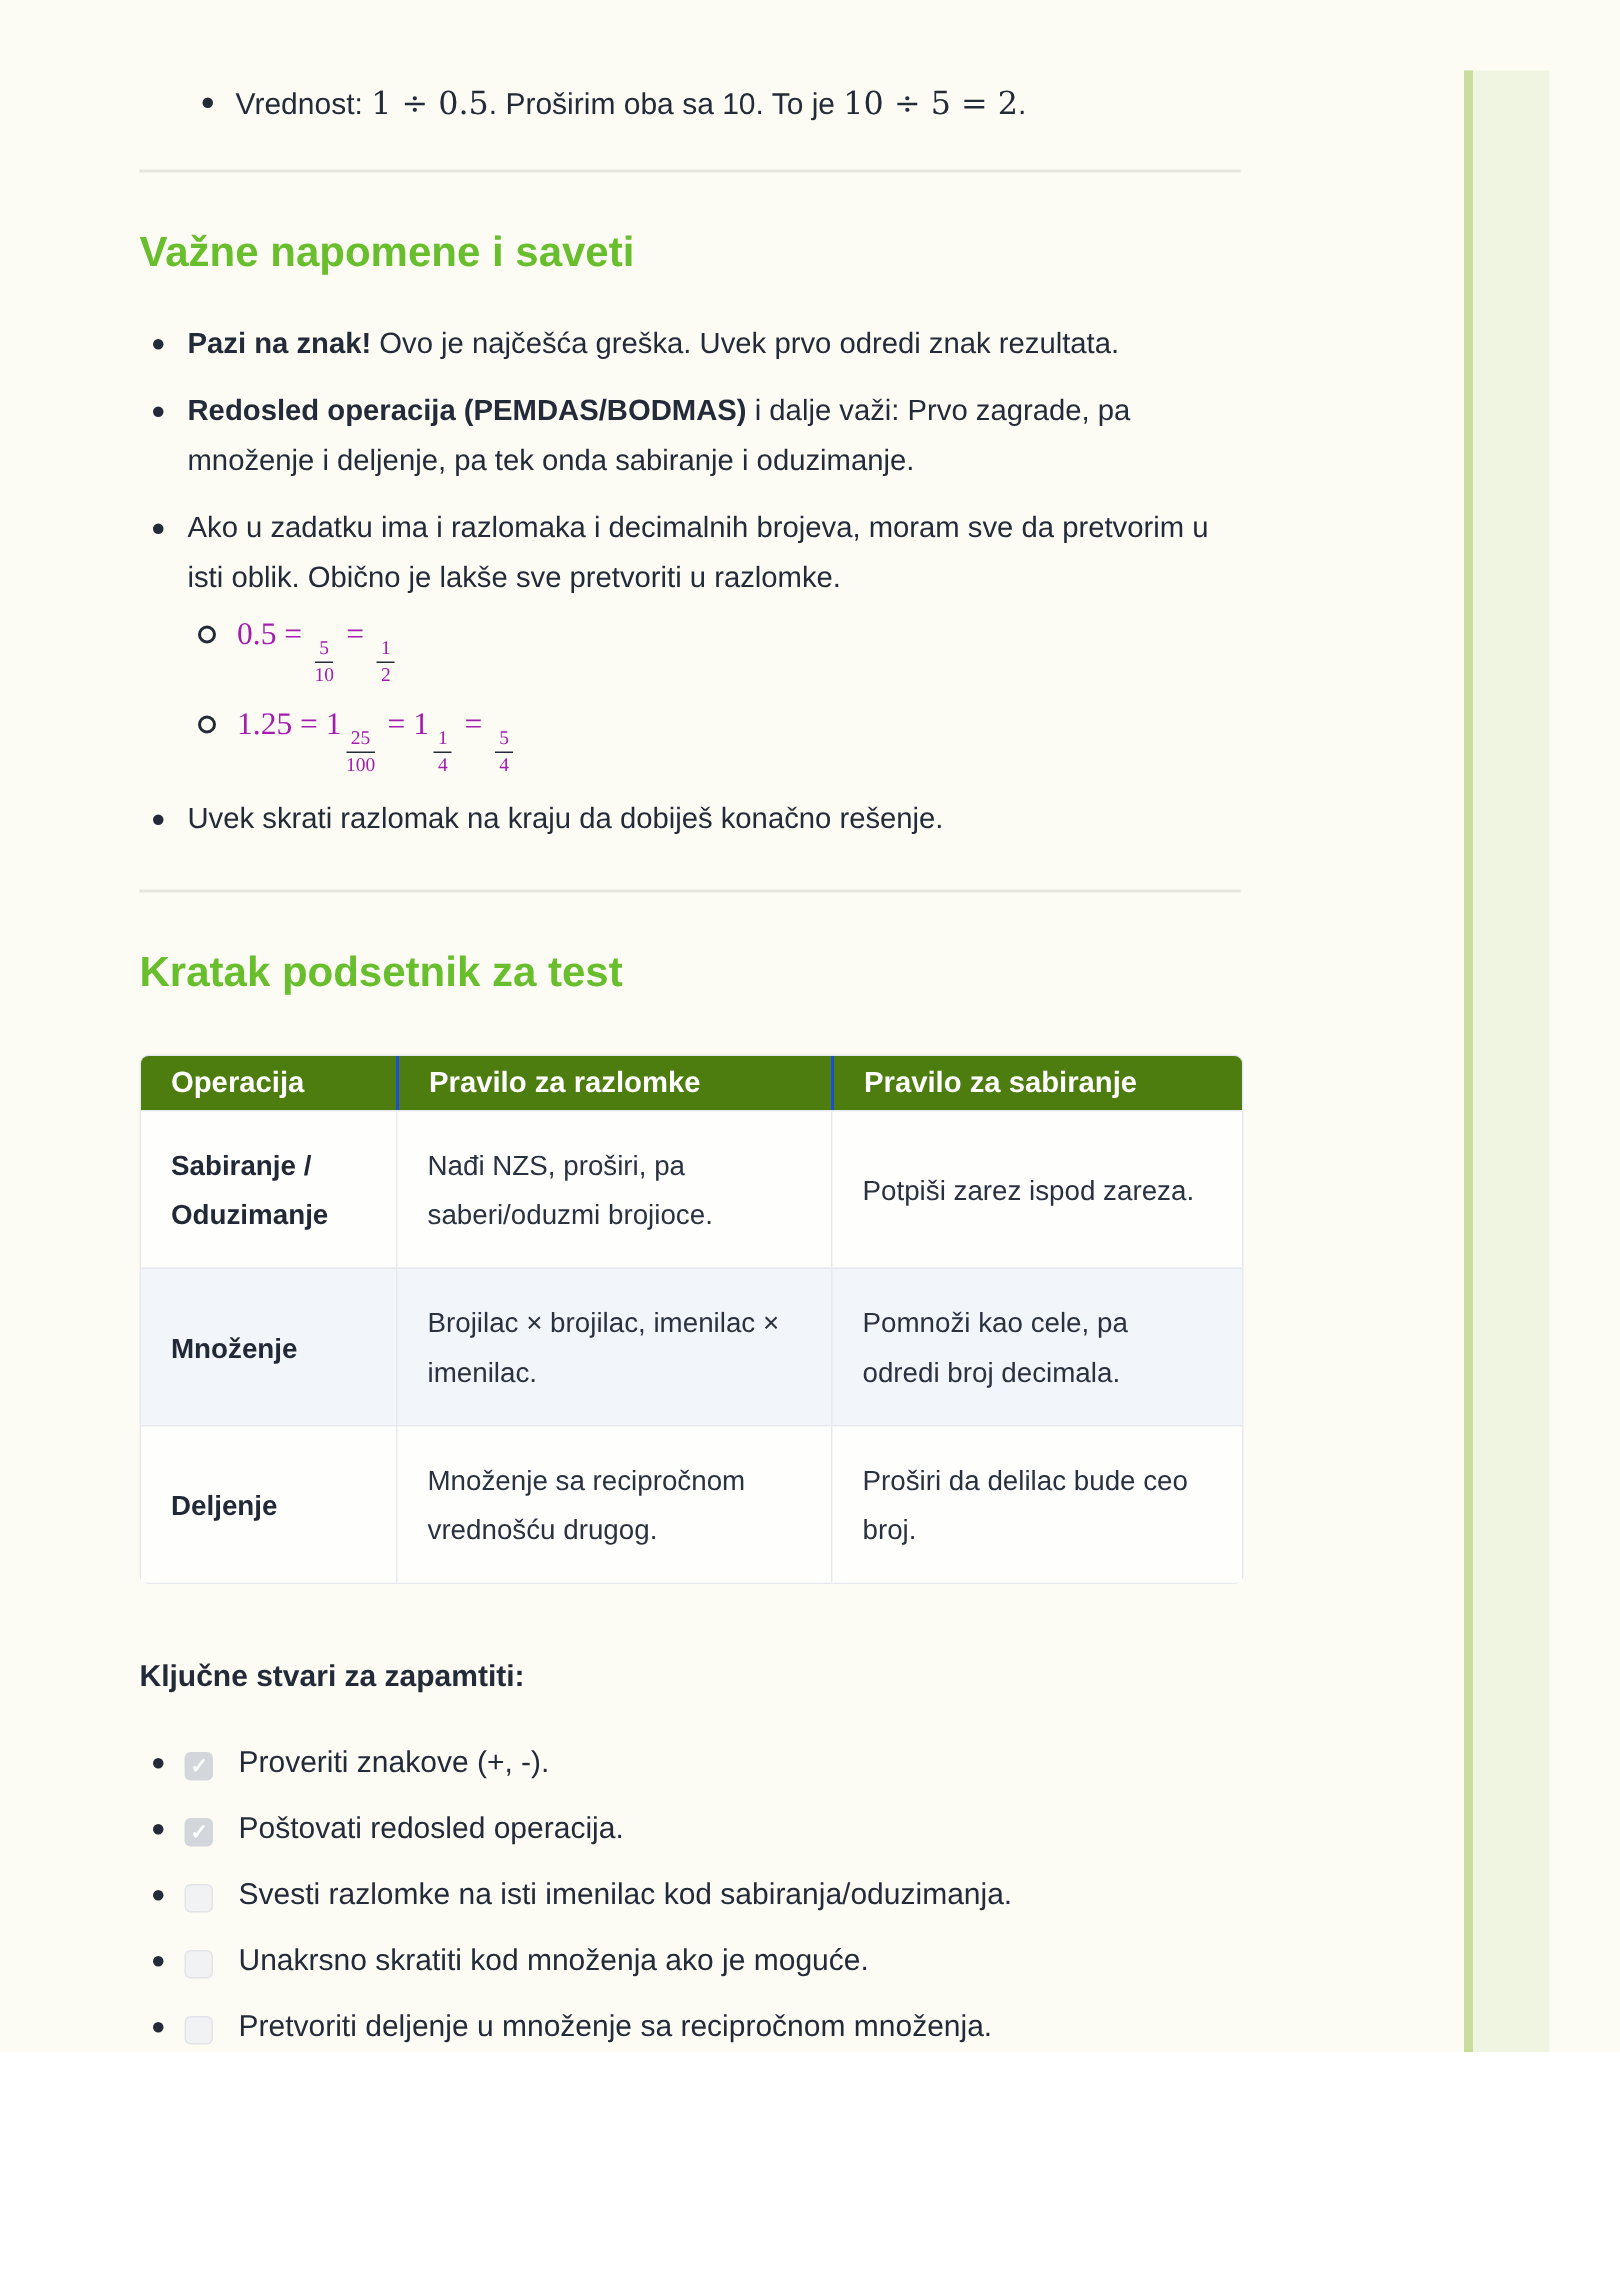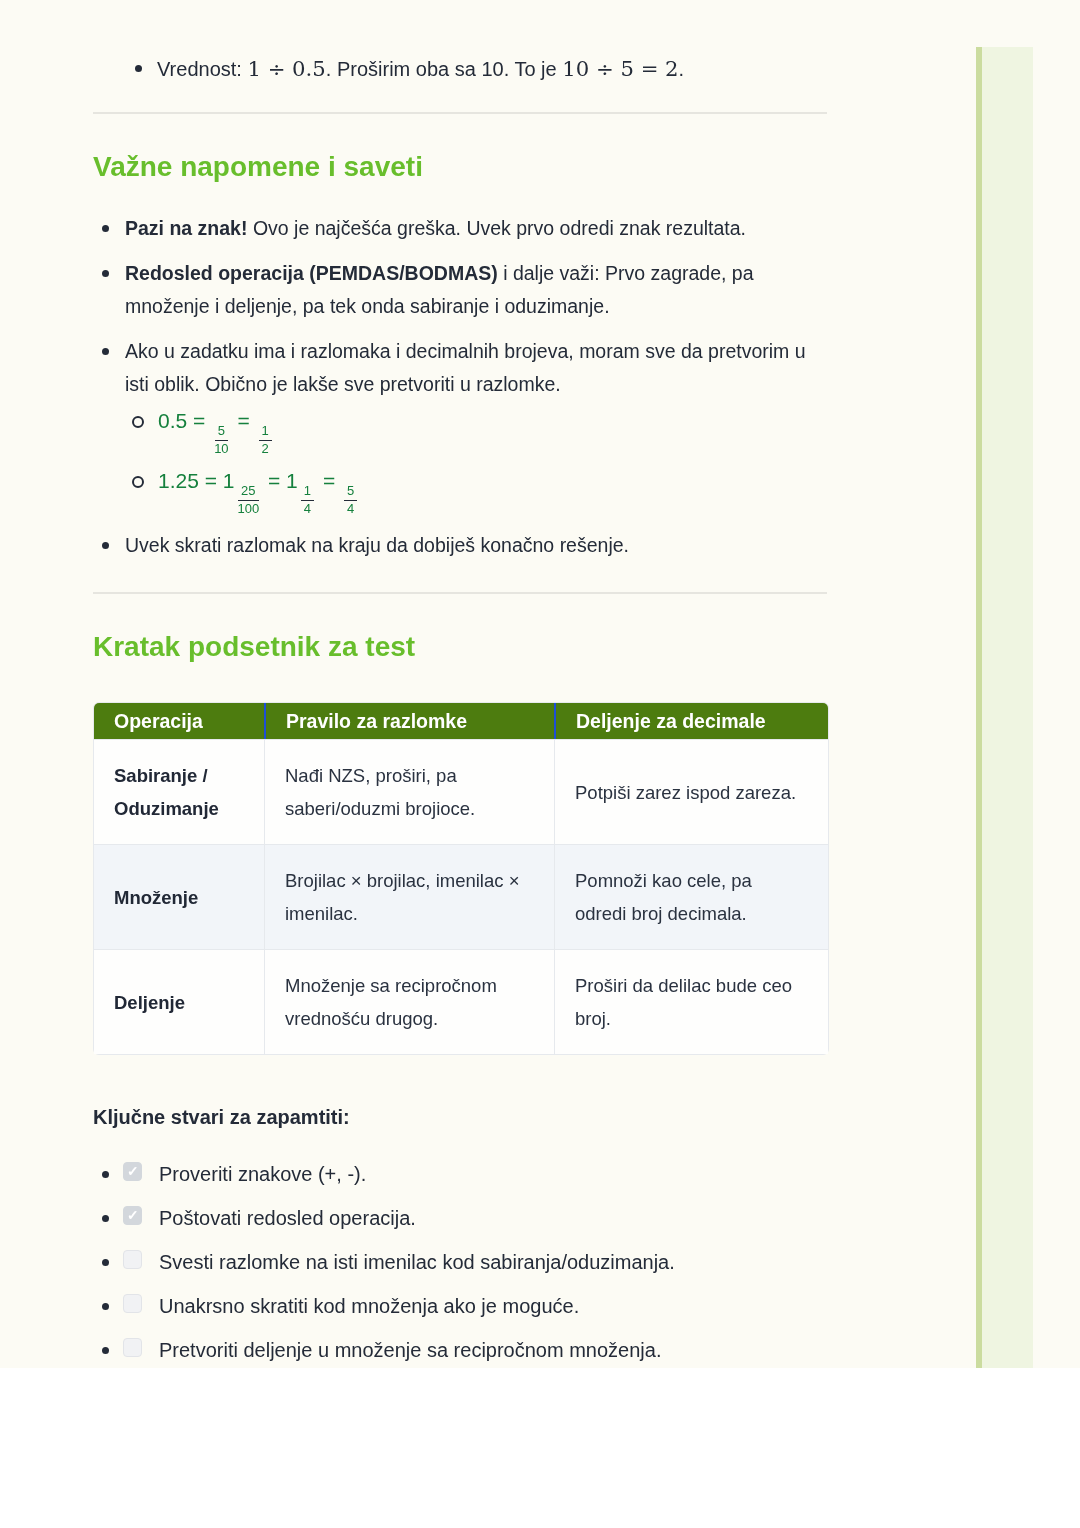--- a/index.html
+++ b/index.html
@@ -43,21 +43,21 @@
   }
   .notes > li.gap-top { margin-top:20px; }
 
   .seg-b { font-weight:bold; }
   .seg-m { font-family:"DejaVu Serif", serif; font-size:1.06em; }
 
   
   .sub-list { list-style:none; margin:2px 0 8px 0; padding:0; }
   .sub-list li {
     position:relative; padding-left:33px; margin-bottom:6px;
-    font-family:Liberation Sans, sans-serif; font-size:21px; line-height:36px; color:#15803d;
+    font-family:Liberation Serif, serif; font-size:21px; line-height:36px; color:#a21caf;
   }
   .sub-list li::before {
     content:""; position:absolute; left:7px; top:13px;
     width:8px; height:8px; border-radius:50%;
     border:2px solid #242b38; background:transparent;
   }
   .frac {
     display:inline-flex; flex-direction:column; align-items:center;
     font-size:13px; line-height:1.15; vertical-align:-0.55em; margin:0 3px;
   }
@@ -81,21 +81,21 @@
     border-top:1px solid #e6e9ed; background:#fefefd; vertical-align:middle;
   }
   .rules-table td + td { border-left:1px solid #e6e9ed; }
   .rules-table tr.alt td { background:#f2f5f9; }
   .rules-table td.op { font-weight:bold; color:#212836; }
 
   
   .checklist-title { margin:50px 0 0 0; font-size:20px; font-weight:bold; line-height:25px; }
   .checklist { list-style:none; margin:32px 0 0 0; padding:0; font-size:20px; }
   .checklist li {
-    position:relative; display:flex; align-items:flex-start;
+    position:relative; display:flex; align-items:flex-end;
     padding-left:30px; margin-bottom:20px; min-height:24px; line-height:24px;
   }
   .checklist li::before {
     content:""; position:absolute; left:9px; top:9px;
     width:7px; height:7px; border-radius:50%; background:#242b38;
   }
   .checkbox {
     width:19px; height:19px; flex:none; margin-right:17px;
     border-radius:4px; background:#f1f2f4; border:1px solid #e2e4e8; position:relative;
   }
@@ -163,21 +163,21 @@
     <table class="rules-table">
       <colgroup>
         <col style="width:170px">
         <col style="width:290px">
         <col style="width:274px">
       </colgroup>
       <thead>
         <tr>
           <th>Operacija</th>
           <th>Pravilo za razlomke</th>
-          <th>Deljenje za decimale</th>
+          <th>Pravilo za sabiranje</th>
         </tr>
       </thead>
       <tbody>
         <tr>
           <td class="op">Sabiranje / Oduzimanje</td>
           <td>Nađi NZS, proširi, pa saberi/oduzmi brojioce.</td>
           <td>Potpiši zarez ispod zareza.</td>
         </tr>
         <tr class="alt">
           <td class="op">Množenje</td>

